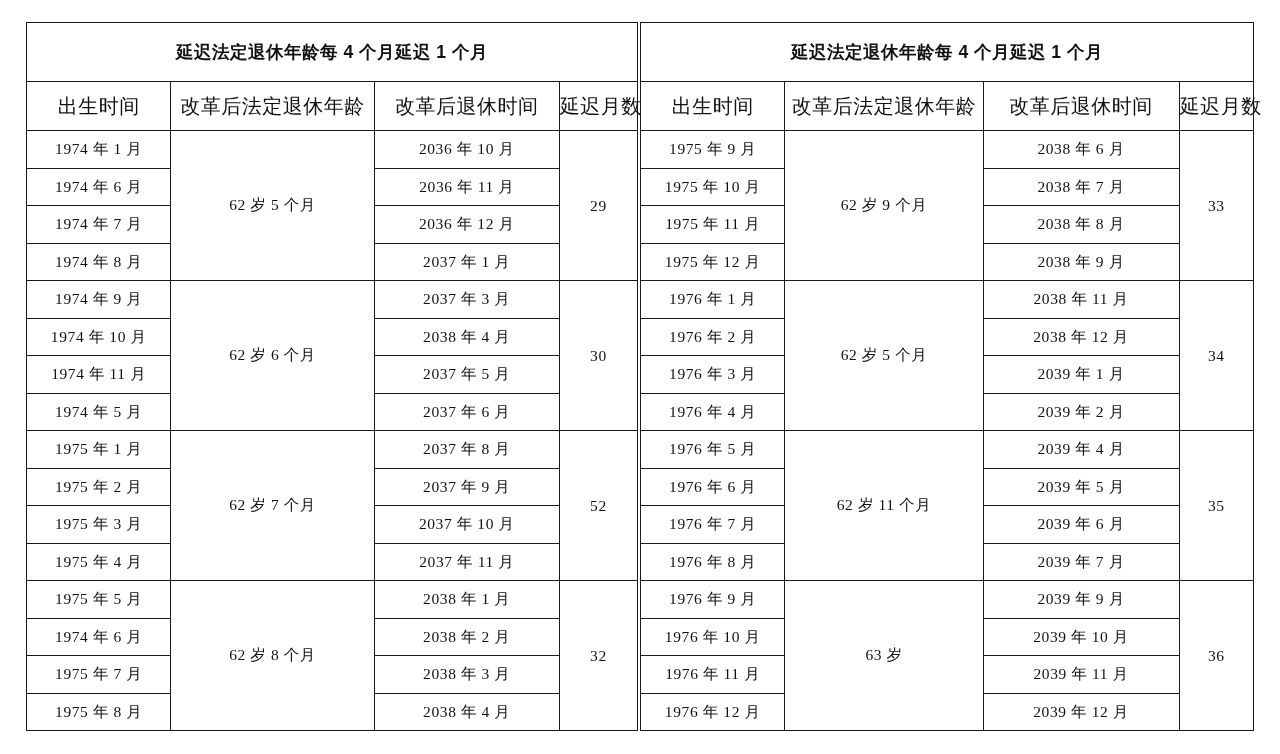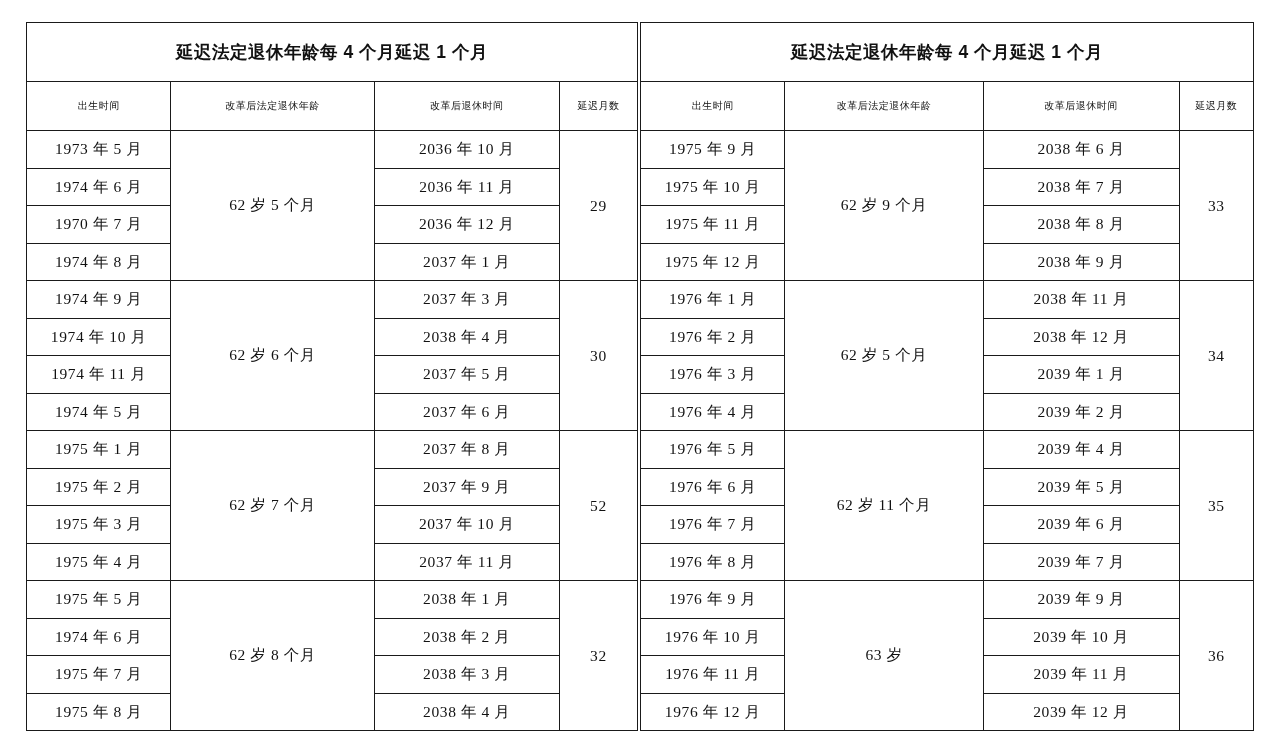--- a/index.html
+++ b/index.html
@@ -53,21 +53,21 @@
 
   .title-cell {
     font-family: "Liberation Sans", "DejaVu Sans", sans-serif;
     font-weight: bold;
     font-size: 17.5px;
     letter-spacing: 0.5px;
     height: 58px;
     line-height: 58px;
   }
   .hdr-cell {
-    font-size: 10px;
+    font-size: 20px;
     height: 48px;
     line-height: 48px;
     letter-spacing: 0.5px;
     white-space: nowrap;
   }
   .data-cell {
     height: 36.5px;
     line-height: 36.5px;
     font-size: 15.5px;
     letter-spacing: 0.6px;
@@ -108,31 +108,31 @@
           <td class="title-cell" colspan="4">延迟法定退休年龄每 4 个月延迟 1 个月</td>
         </tr>
         <tr>
           <td class="hdr-cell">出生时间</td>
           <td class="hdr-cell">改革后法定退休年龄</td>
           <td class="hdr-cell">改革后退休时间</td>
           <td class="hdr-cell">延迟月数</td>
         </tr>
 
         <tr>
-          <td class="data-cell">1973 年 5 月</td>
+          <td class="data-cell">1974 年 1 月</td>
           <td class="merged-cell" rowspan="4">62 岁 5 个月</td>
           <td class="data-cell">2036 年 10 月</td>
           <td class="merged-cell" rowspan="4">29</td>
         </tr>
         <tr>
           <td class="data-cell">1974 年 6 月</td>
           <td class="data-cell">2036 年 11 月</td>
         </tr>
         <tr>
-          <td class="data-cell">1970 年 7 月</td>
+          <td class="data-cell">1974 年 7 月</td>
           <td class="data-cell">2036 年 12 月</td>
         </tr>
         <tr>
           <td class="data-cell">1974 年 8 月</td>
           <td class="data-cell">2037 年 1 月</td>
         </tr>
 
         <tr>
           <td class="data-cell">1974 年 9 月</td>
           <td class="merged-cell" rowspan="4">62 岁 6 个月</td>

